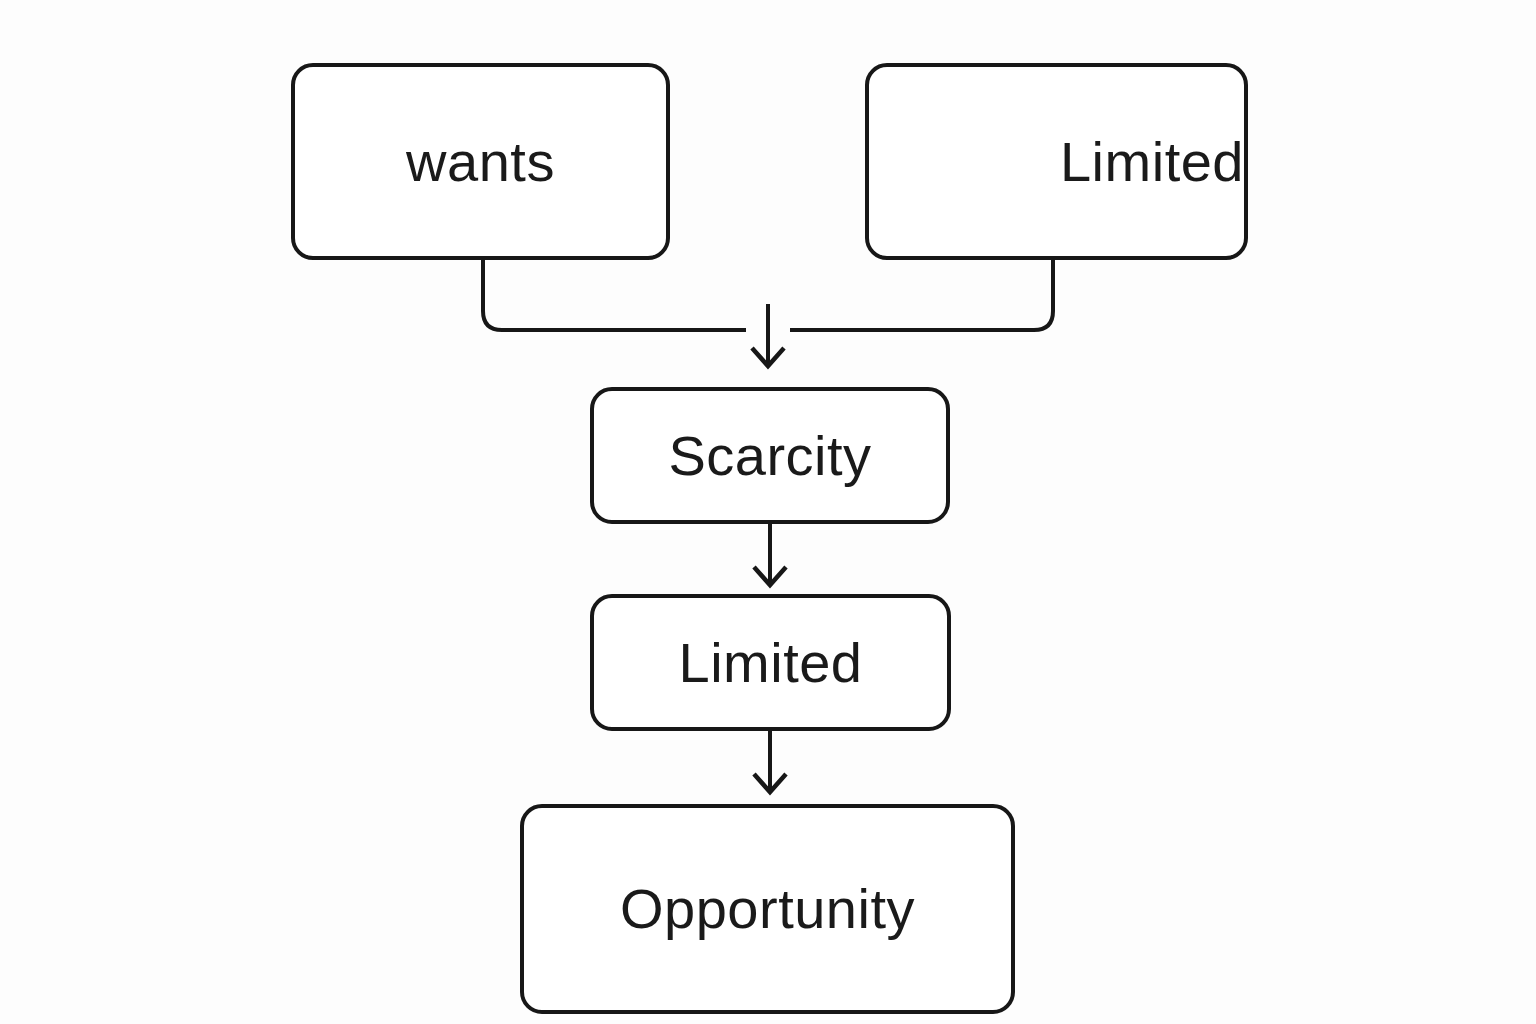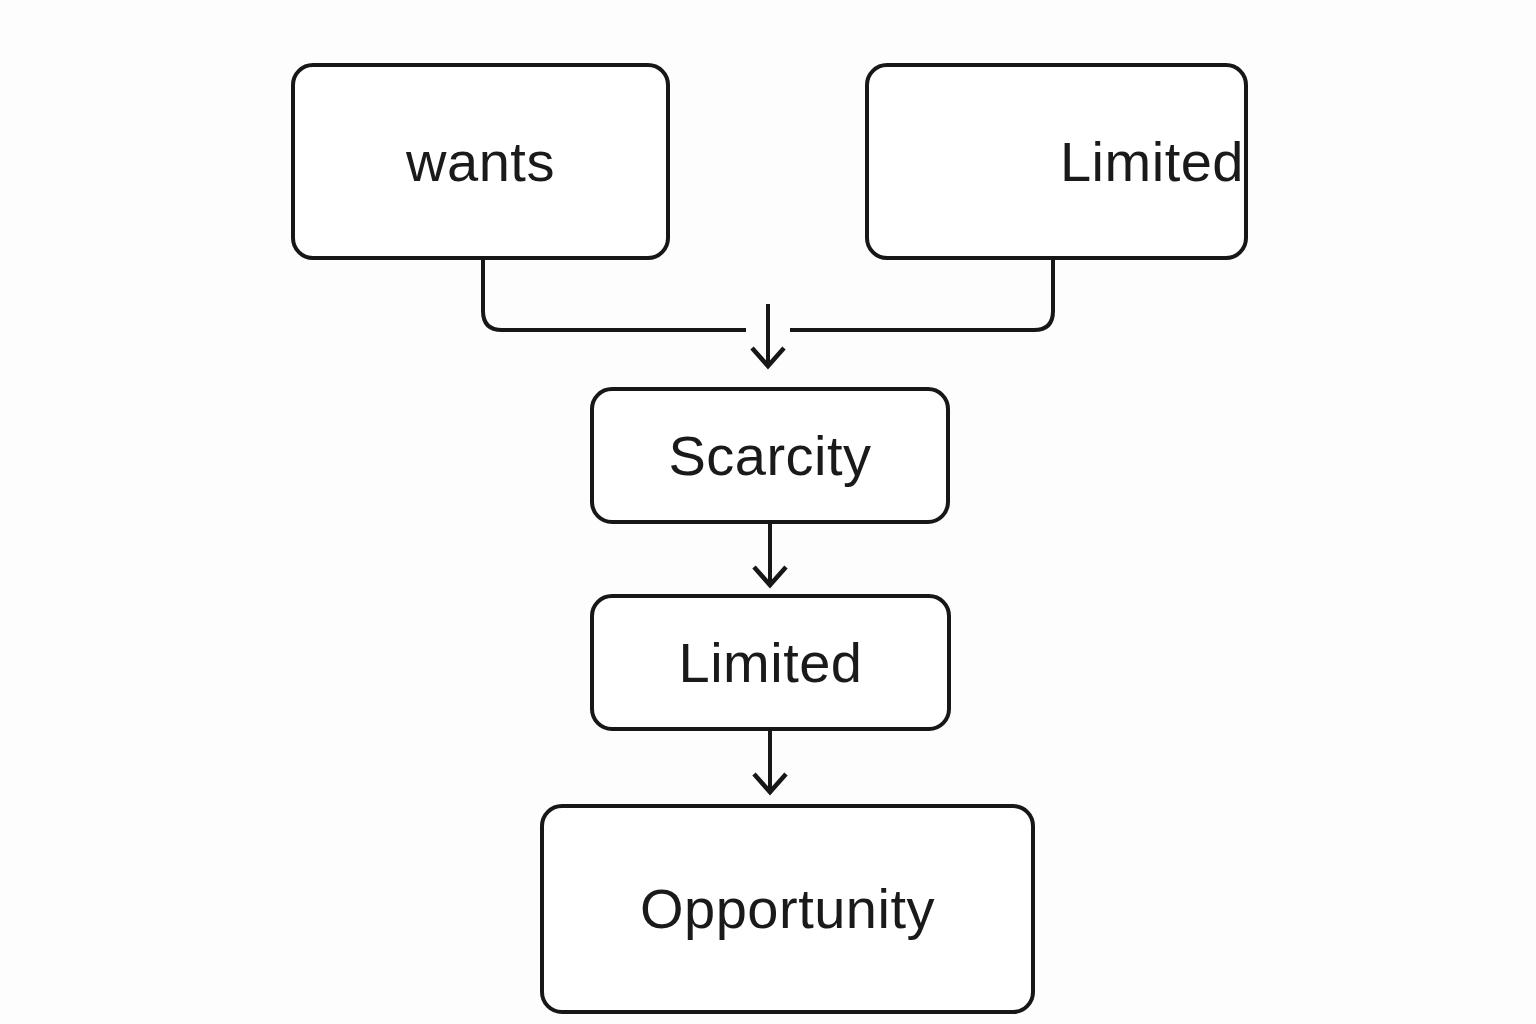--- a/index.html
+++ b/index.html
@@ -39,21 +39,21 @@
     text-align: center;
     font-size: 56px;
     line-height: 80px;
     color: var(--text, #1a1a1a);
     letter-spacing: 0.5px;
   }
   #node-unlimited-wants   { left: 291px; top: 63px;  width: 379px; height: 197px; }
   #node-limited-resources { left: 865px; top: 63px;  width: 383px; height: 197px; align-items: flex-end; }
   #node-scarcity          { left: 590px; top: 387px; width: 360px; height: 137px; }
   #node-choice            { left: 590px; top: 594px; width: 361px; height: 137px; }
-  #node-opportunity-cost  { left: 520px; top: 804px; width: 495px; height: 210px; margin-left: 20px; }
+  #node-opportunity-cost  { left: 520px; top: 804px; width: 495px; height: 210px; }
 </style>
 </head>
 <body>
 
 <div class="canvas">
 
   <svg class="connectors" viewBox="0 0 1536 1024" xmlns="http://www.w3.org/2000/svg" fill="none" stroke="currentColor" stroke-width="4">
 
     <path d="M483 260 L483 311 Q483 330 502 330 L746 330"></path>
 

